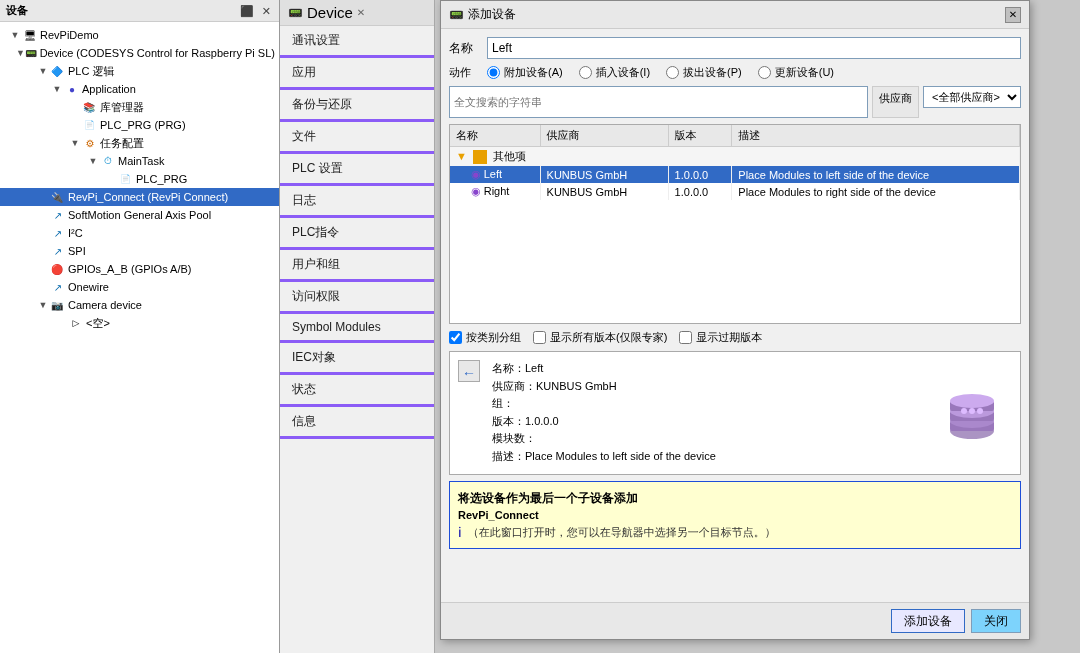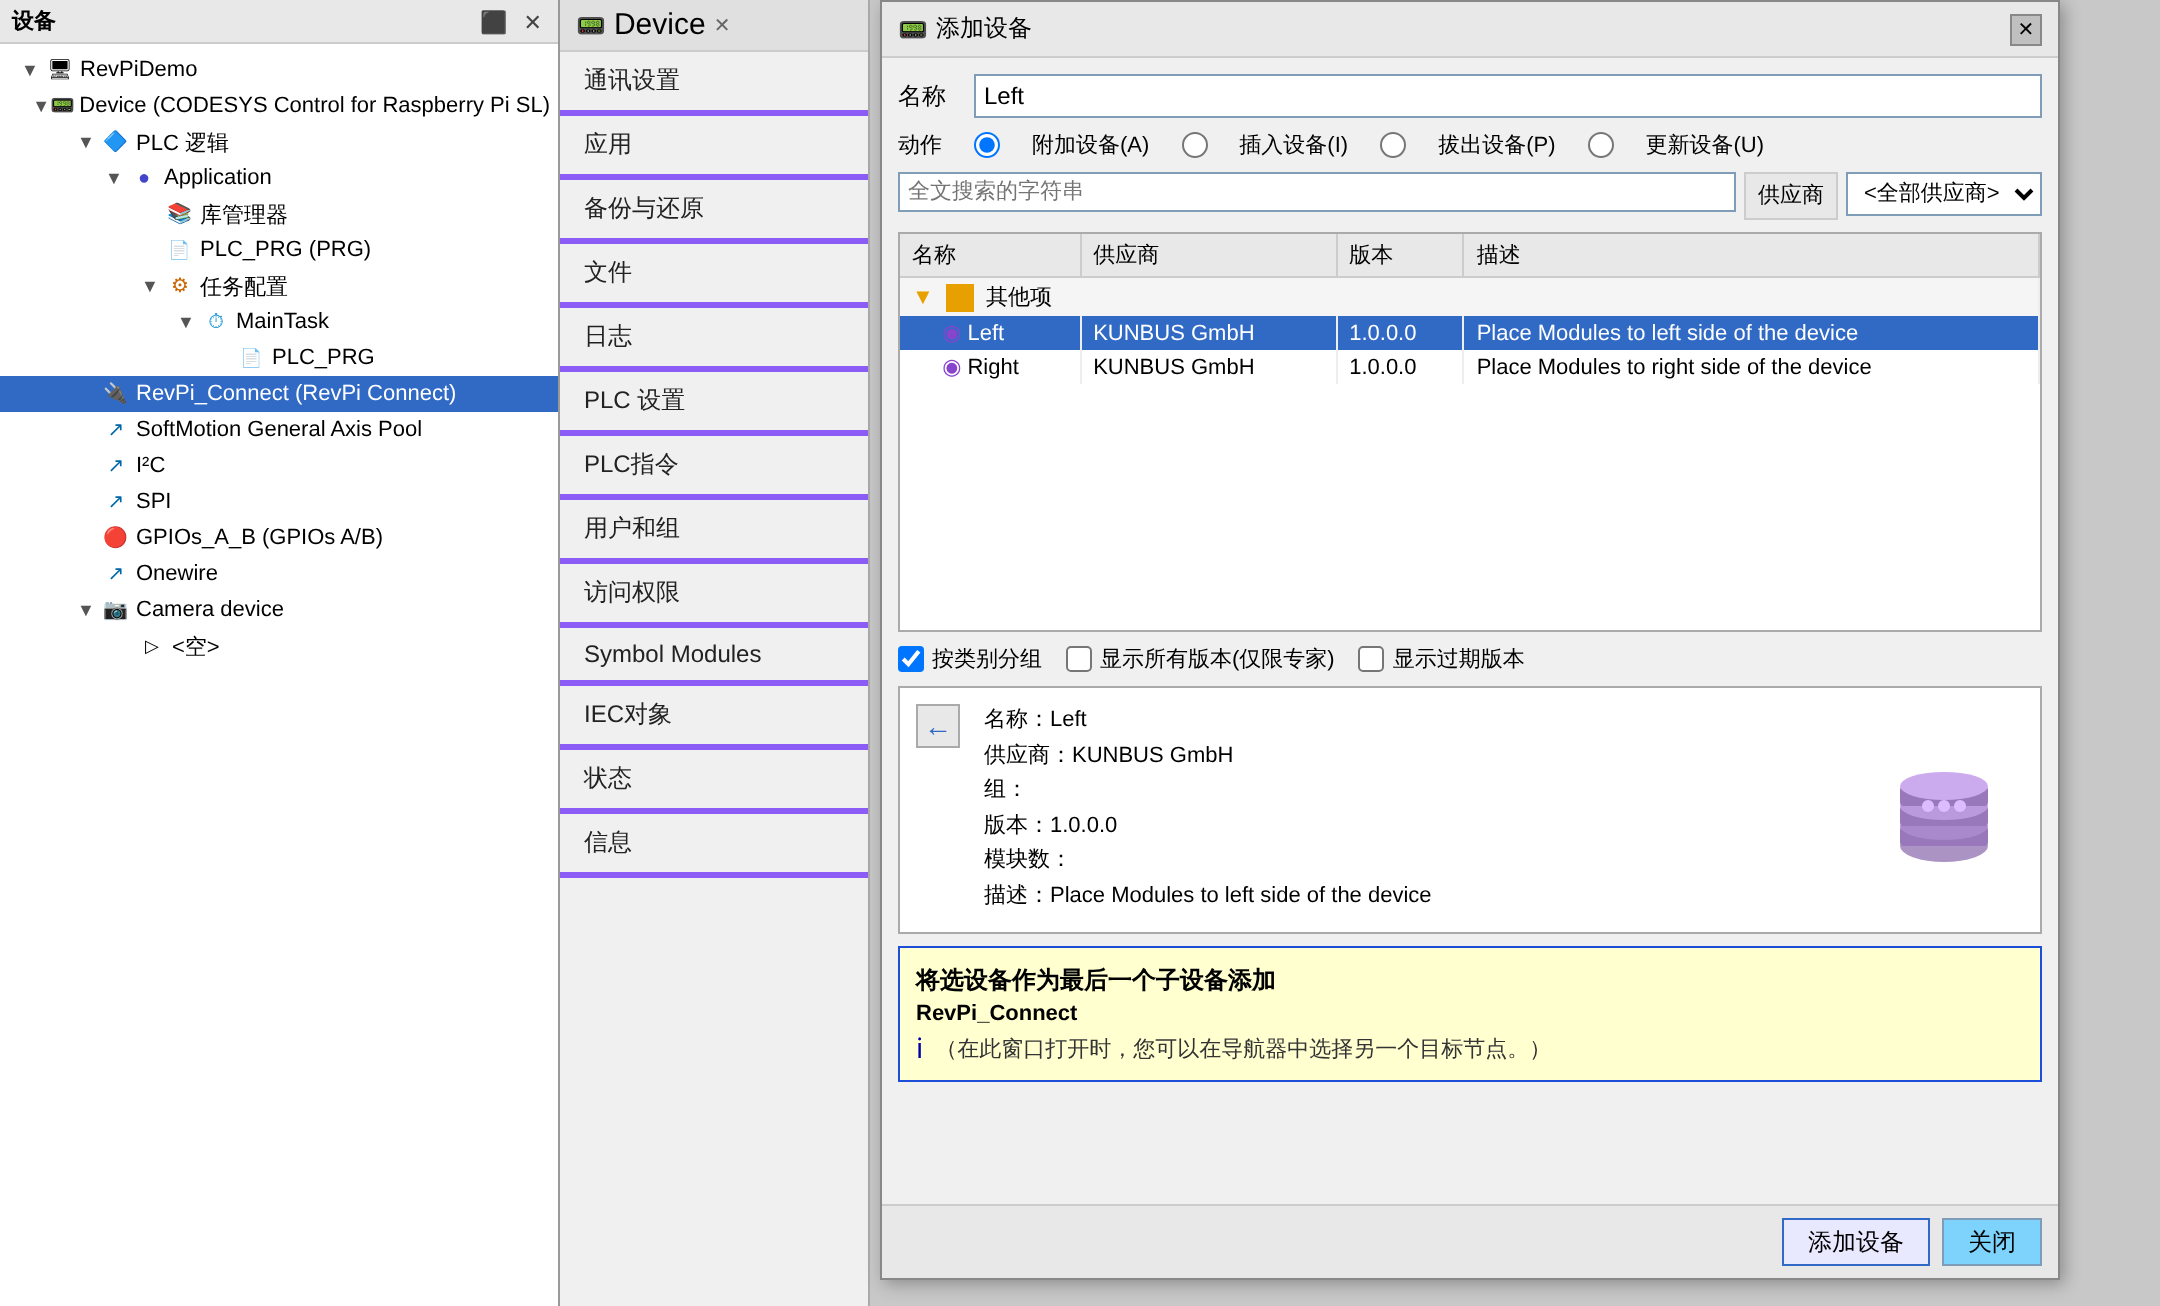--- a/index.html
+++ b/index.html
@@ -42,26 +42,26 @@
 
     .dialog-body { flex: 1; display: flex; flex-direction: column; padding: 8px; gap: 6px; overflow: hidden; }
 
     
     .form-row { display: flex; align-items: center; gap: 8px; }
     .form-label { font-size: 12px; min-width: 30px; }
     .form-input { flex: 1; height: 22px; border: 1px solid #7f9db9; padding: 1px 4px; font-size: 12px; background: white; }
 
     
     .action-row { display: flex; align-items: center; gap: 16px; font-size: 11px; }
-    .radio-group { display: flex; align-items: center; gap: 16px; }
+    .radio-group { display: flex; align-items: center; gap: 4px; }
     .radio-group input[type=radio] { margin: 0; }
 
     
     .search-vendor-row { display: flex; gap: 4px; }
-    .search-input { flex: 1; height: 20px; border: 1px solid #7f9db9; padding: 1px 4px; font-size: 11px; color: #aaa; background: white; }
+    .search-input { flex: 1; height: 32px; border: 1px solid #7f9db9; padding: 1px 4px; font-size: 11px; color: #aaa; background: white; }
     .vendor-label { font-size: 11px; padding: 0 6px; line-height: 22px; border: 1px solid #ccc; background: #e8e8e8; }
     .vendor-select { height: 22px; border: 1px solid #7f9db9; background: white; font-size: 11px; padding: 0 4px; }
 
     
     .device-table-container { border: 1px solid #aaa; background: white; flex: 1; overflow: auto; min-height: 120px; max-height: 200px; }
     .device-table { width: 100%; border-collapse: collapse; font-size: 11px; }
     .device-table th { background: #e8e8e8; border-bottom: 1px solid #ccc; border-right: 1px solid #ccc; padding: 3px 6px; text-align: left; font-weight: normal; }
     .device-table td { padding: 2px 6px; border-right: 1px solid #eee; vertical-align: middle; }
     .device-table tr.group-row td { font-weight: normal; background: #f5f5f5; }
     .device-table tr.selected td { background: #316ac5; color: white; }
@@ -231,22 +231,22 @@
     <div class="middle-tab">
       <span style="color:#cc4400">📟</span>
       <span class="middle-tab-label">Device</span>
       <span class="middle-tab-close">✕</span>
     </div>
     <div class="nav-items">
       <div class="nav-item">通讯设置</div>
       <div class="nav-item">应用</div>
       <div class="nav-item">备份与还原</div>
       <div class="nav-item">文件</div>
+      <div class="nav-item">PLC 设置</div>
       <div class="nav-item">日志</div>
-      <div class="nav-item">PLC 设置</div>
       <div class="nav-item">PLC指令</div>
       <div class="nav-item">用户和组</div>
       <div class="nav-item">访问权限</div>
       <div class="nav-item">Symbol Modules</div>
       <div class="nav-item">IEC对象</div>
       <div class="nav-item">状态</div>
       <div class="nav-item">信息</div>
     </div>
   </div>
 

